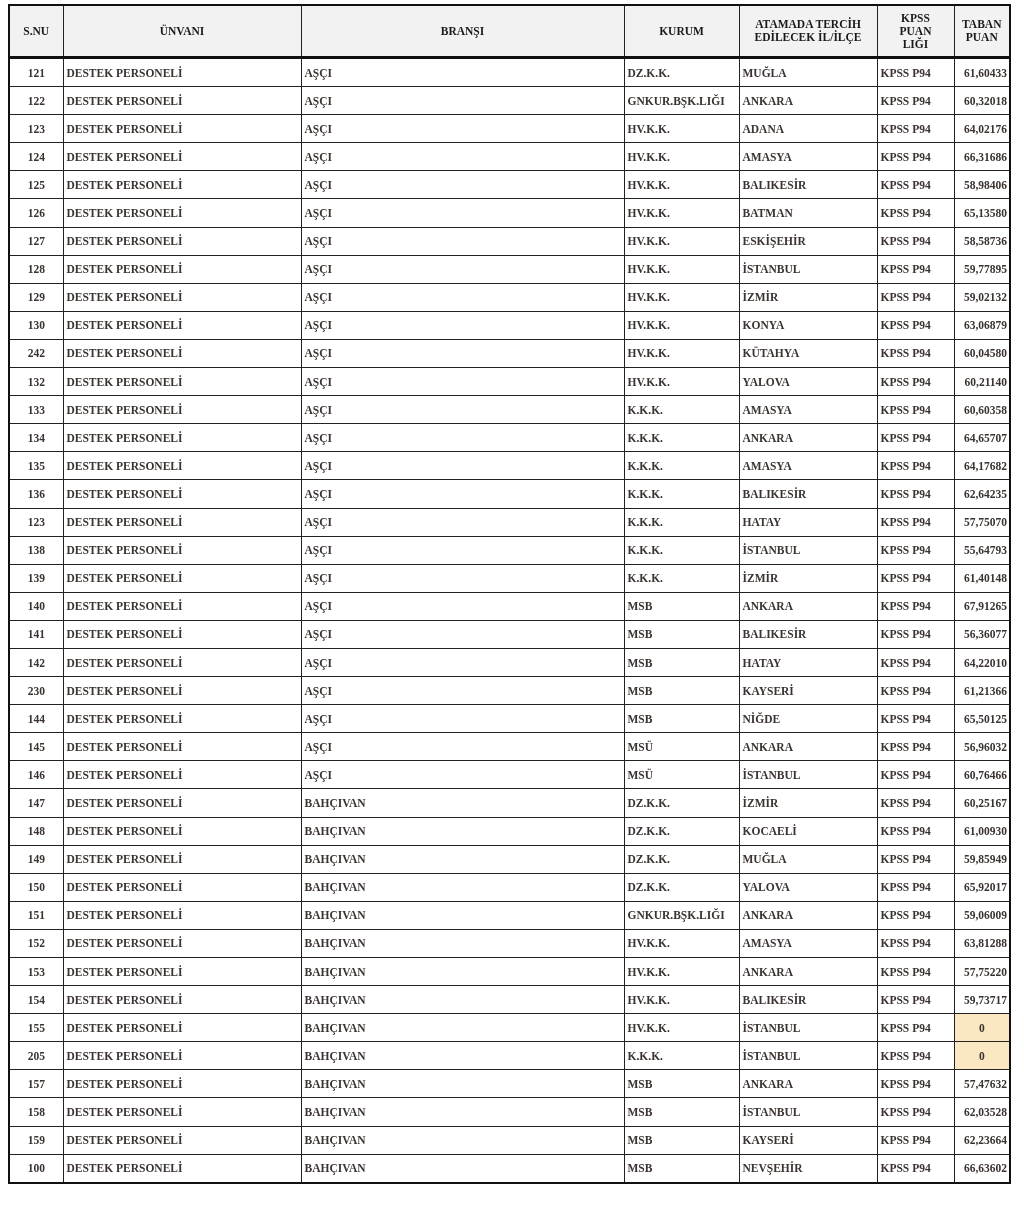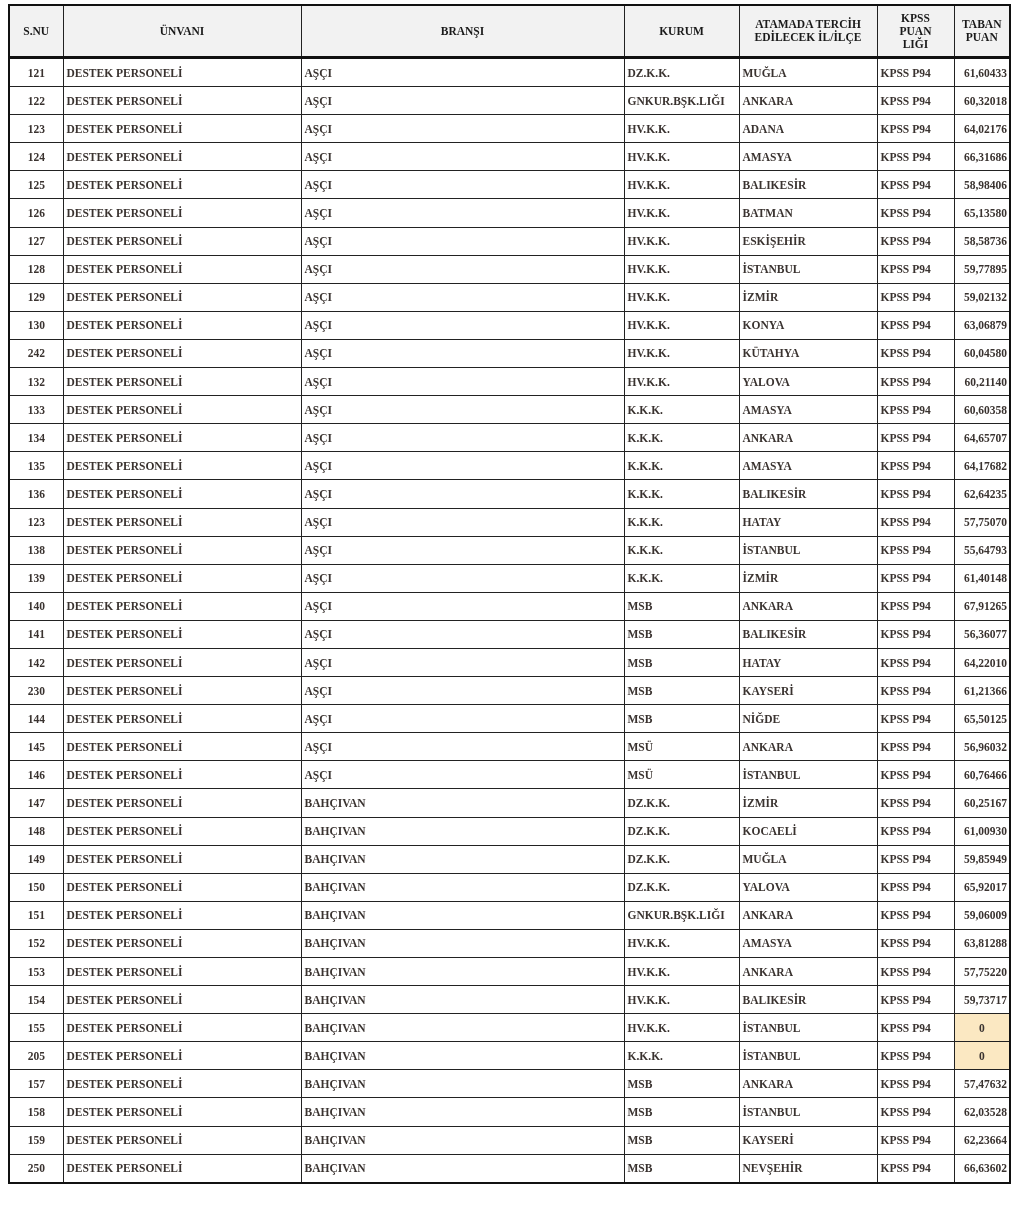--- a/index.html
+++ b/index.html
@@ -398,21 +398,21 @@
         <tr>
           <td class="c-snu">159</td>
           <td>DESTEK PERSONELİ</td>
           <td>BAHÇIVAN</td>
           <td>MSB</td>
           <td>KAYSERİ</td>
           <td>KPSS P94</td>
           <td class="c-score">62,23664</td>
         </tr>
         <tr>
-          <td class="c-snu">250</td>
+          <td class="c-snu">100</td>
           <td>DESTEK PERSONELİ</td>
           <td>BAHÇIVAN</td>
           <td>MSB</td>
           <td>NEVŞEHİR</td>
           <td>KPSS P94</td>
           <td class="c-score">66,63602</td>
         </tr>
       </tbody>
   </table>
 </div>

